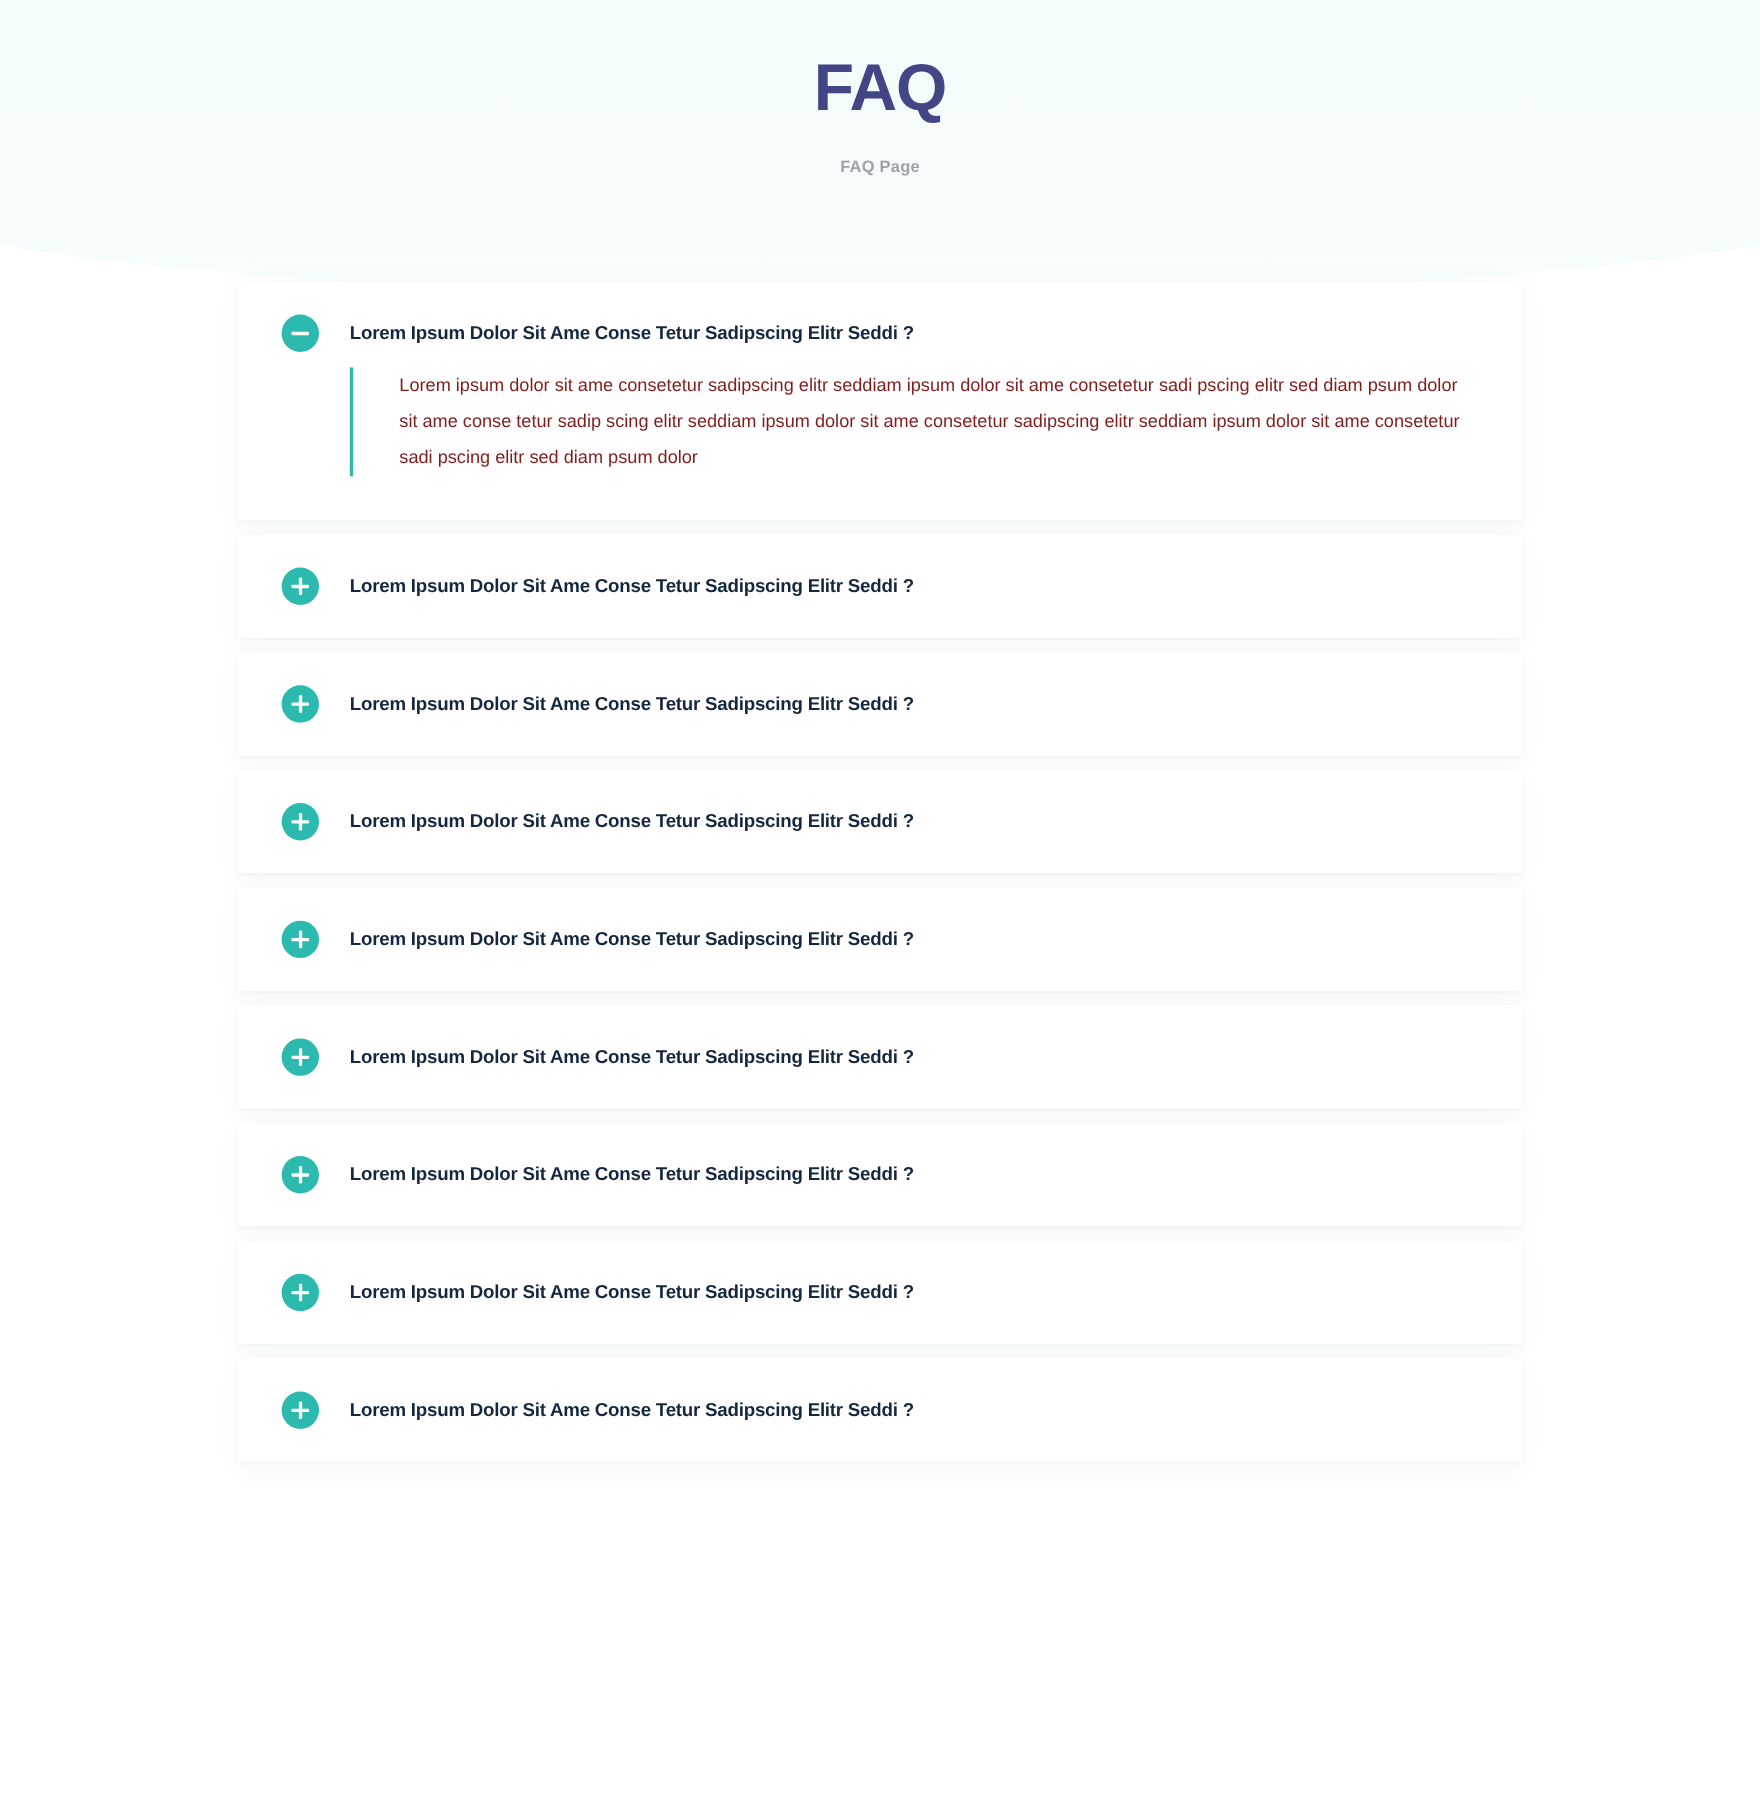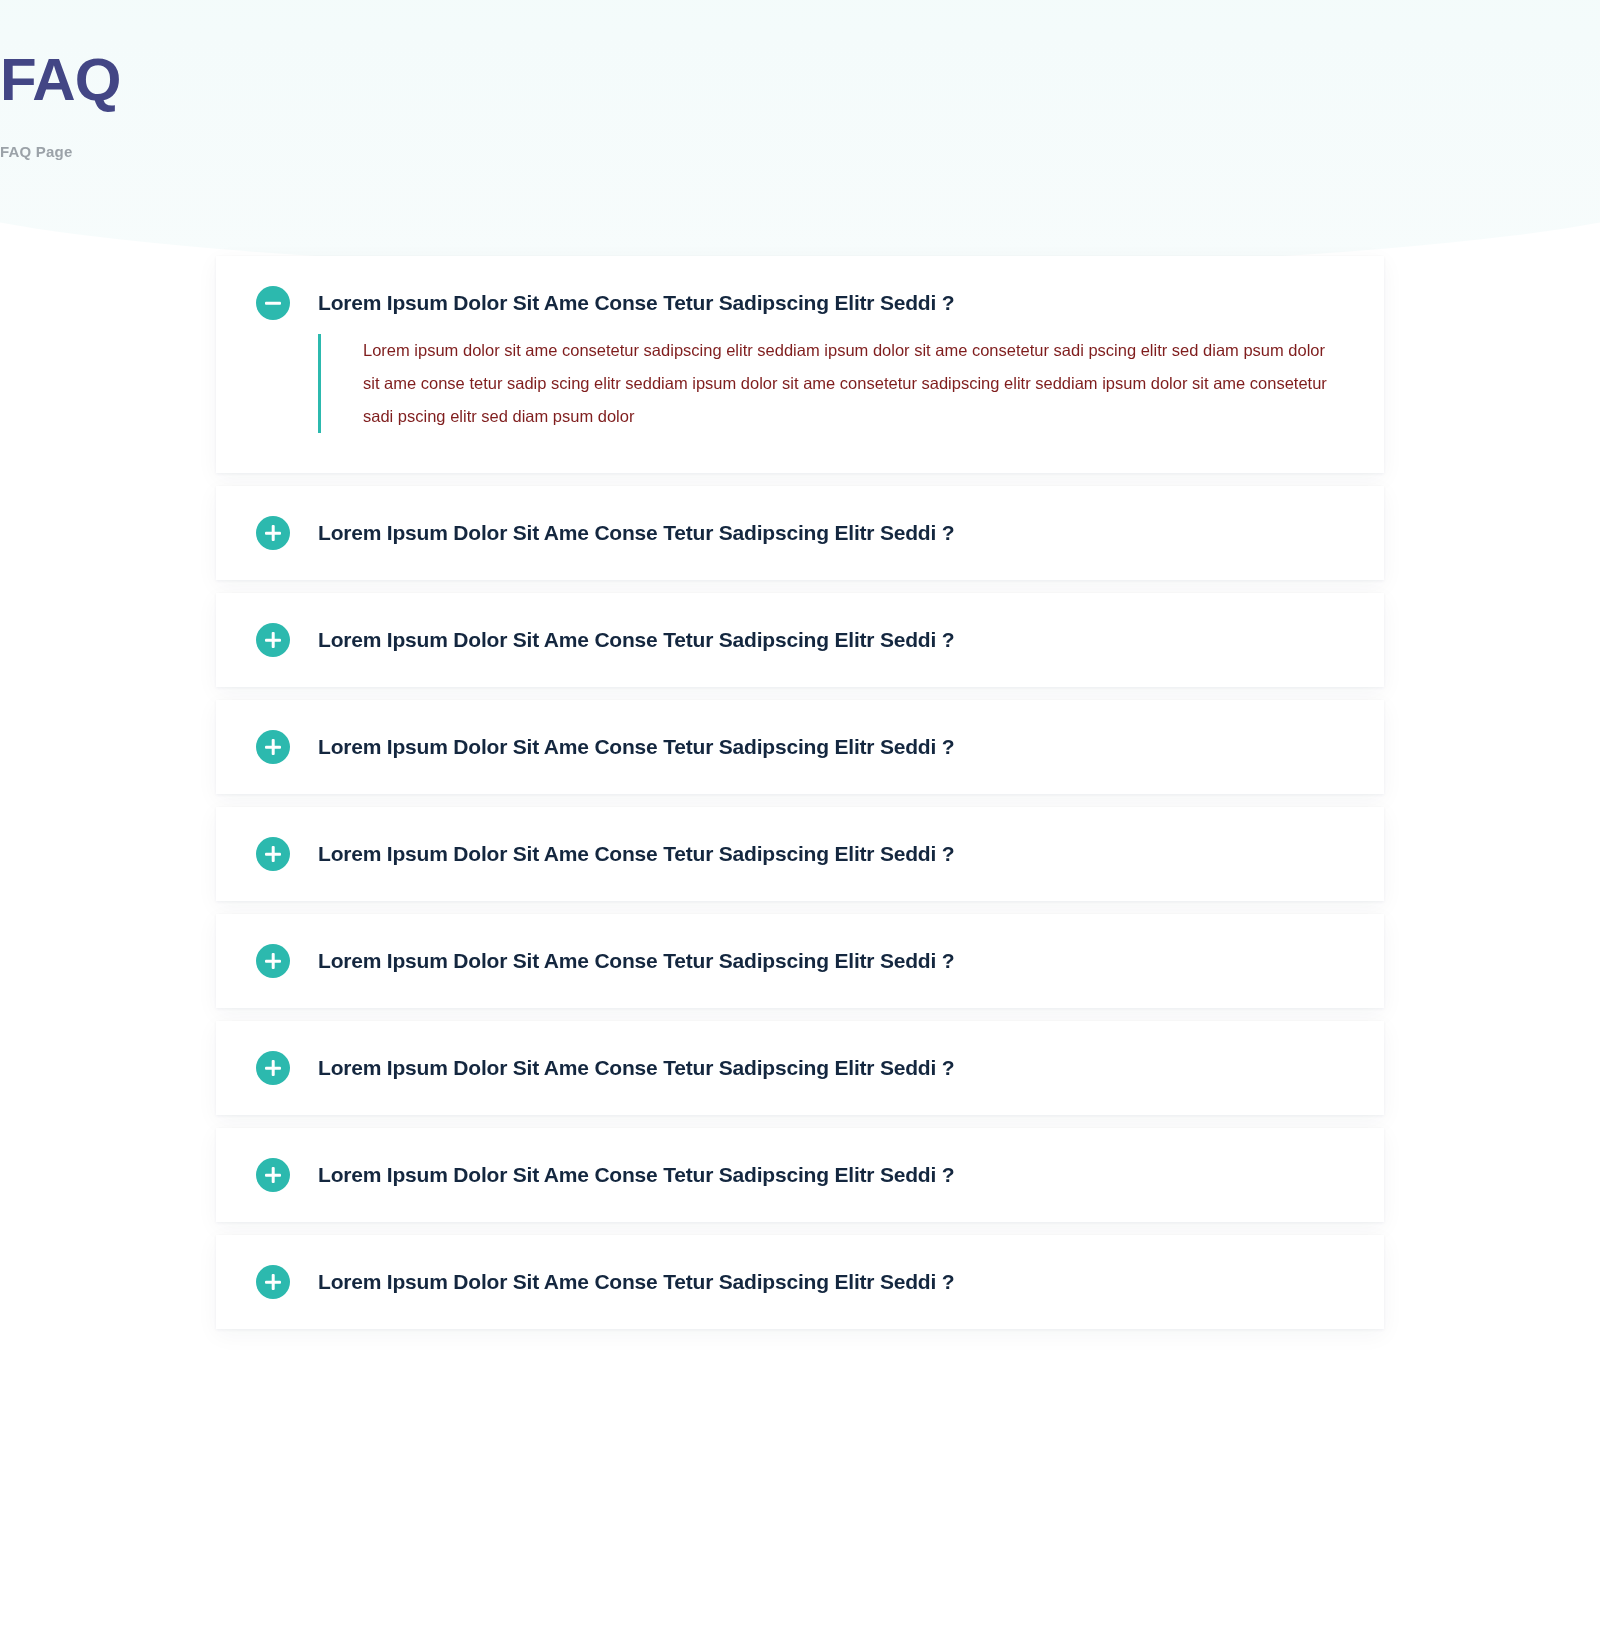--- a/index.html
+++ b/index.html
@@ -24,21 +24,21 @@
     height: 520px;
     background: linear-gradient(180deg, #f1fbfa 0%, #f4fbfb 55%, #f7fcfc 100%);
     border-radius: 0 0 50% 50% / 0 0 18% 18%;
     z-index: 0;
   }
 
   
   .page-header {
     position: relative;
     z-index: 2;
-    text-align: left;
+    text-align: center;
     padding-top: 48px;
   }
   .page-title {
     margin: 0;
     font-size: 60px;
     line-height: 1.05;
     font-weight: bold;
     letter-spacing: -1px;
     color: #434685;
     font-family: "Liberation Sans", sans-serif;
@@ -108,21 +108,21 @@
     left: 50%;
     top: 50%;
     width: 2.6px;
     height: 16px;
     background: #ffffff;
     transform: translate(-50%, -50%);
     border-radius: 1px;
   }
 
   .faq-question {
-    font-size: 21px;
+    font-size: 17px;
     font-weight: bold;
     color: #14273f;
     letter-spacing: -0.2px;
     line-height: 1.2;
     font-family: "Liberation Sans", sans-serif;
   }
 
   .faq-answer-wrap {
     padding: 0 40px 0 102px;
   }

